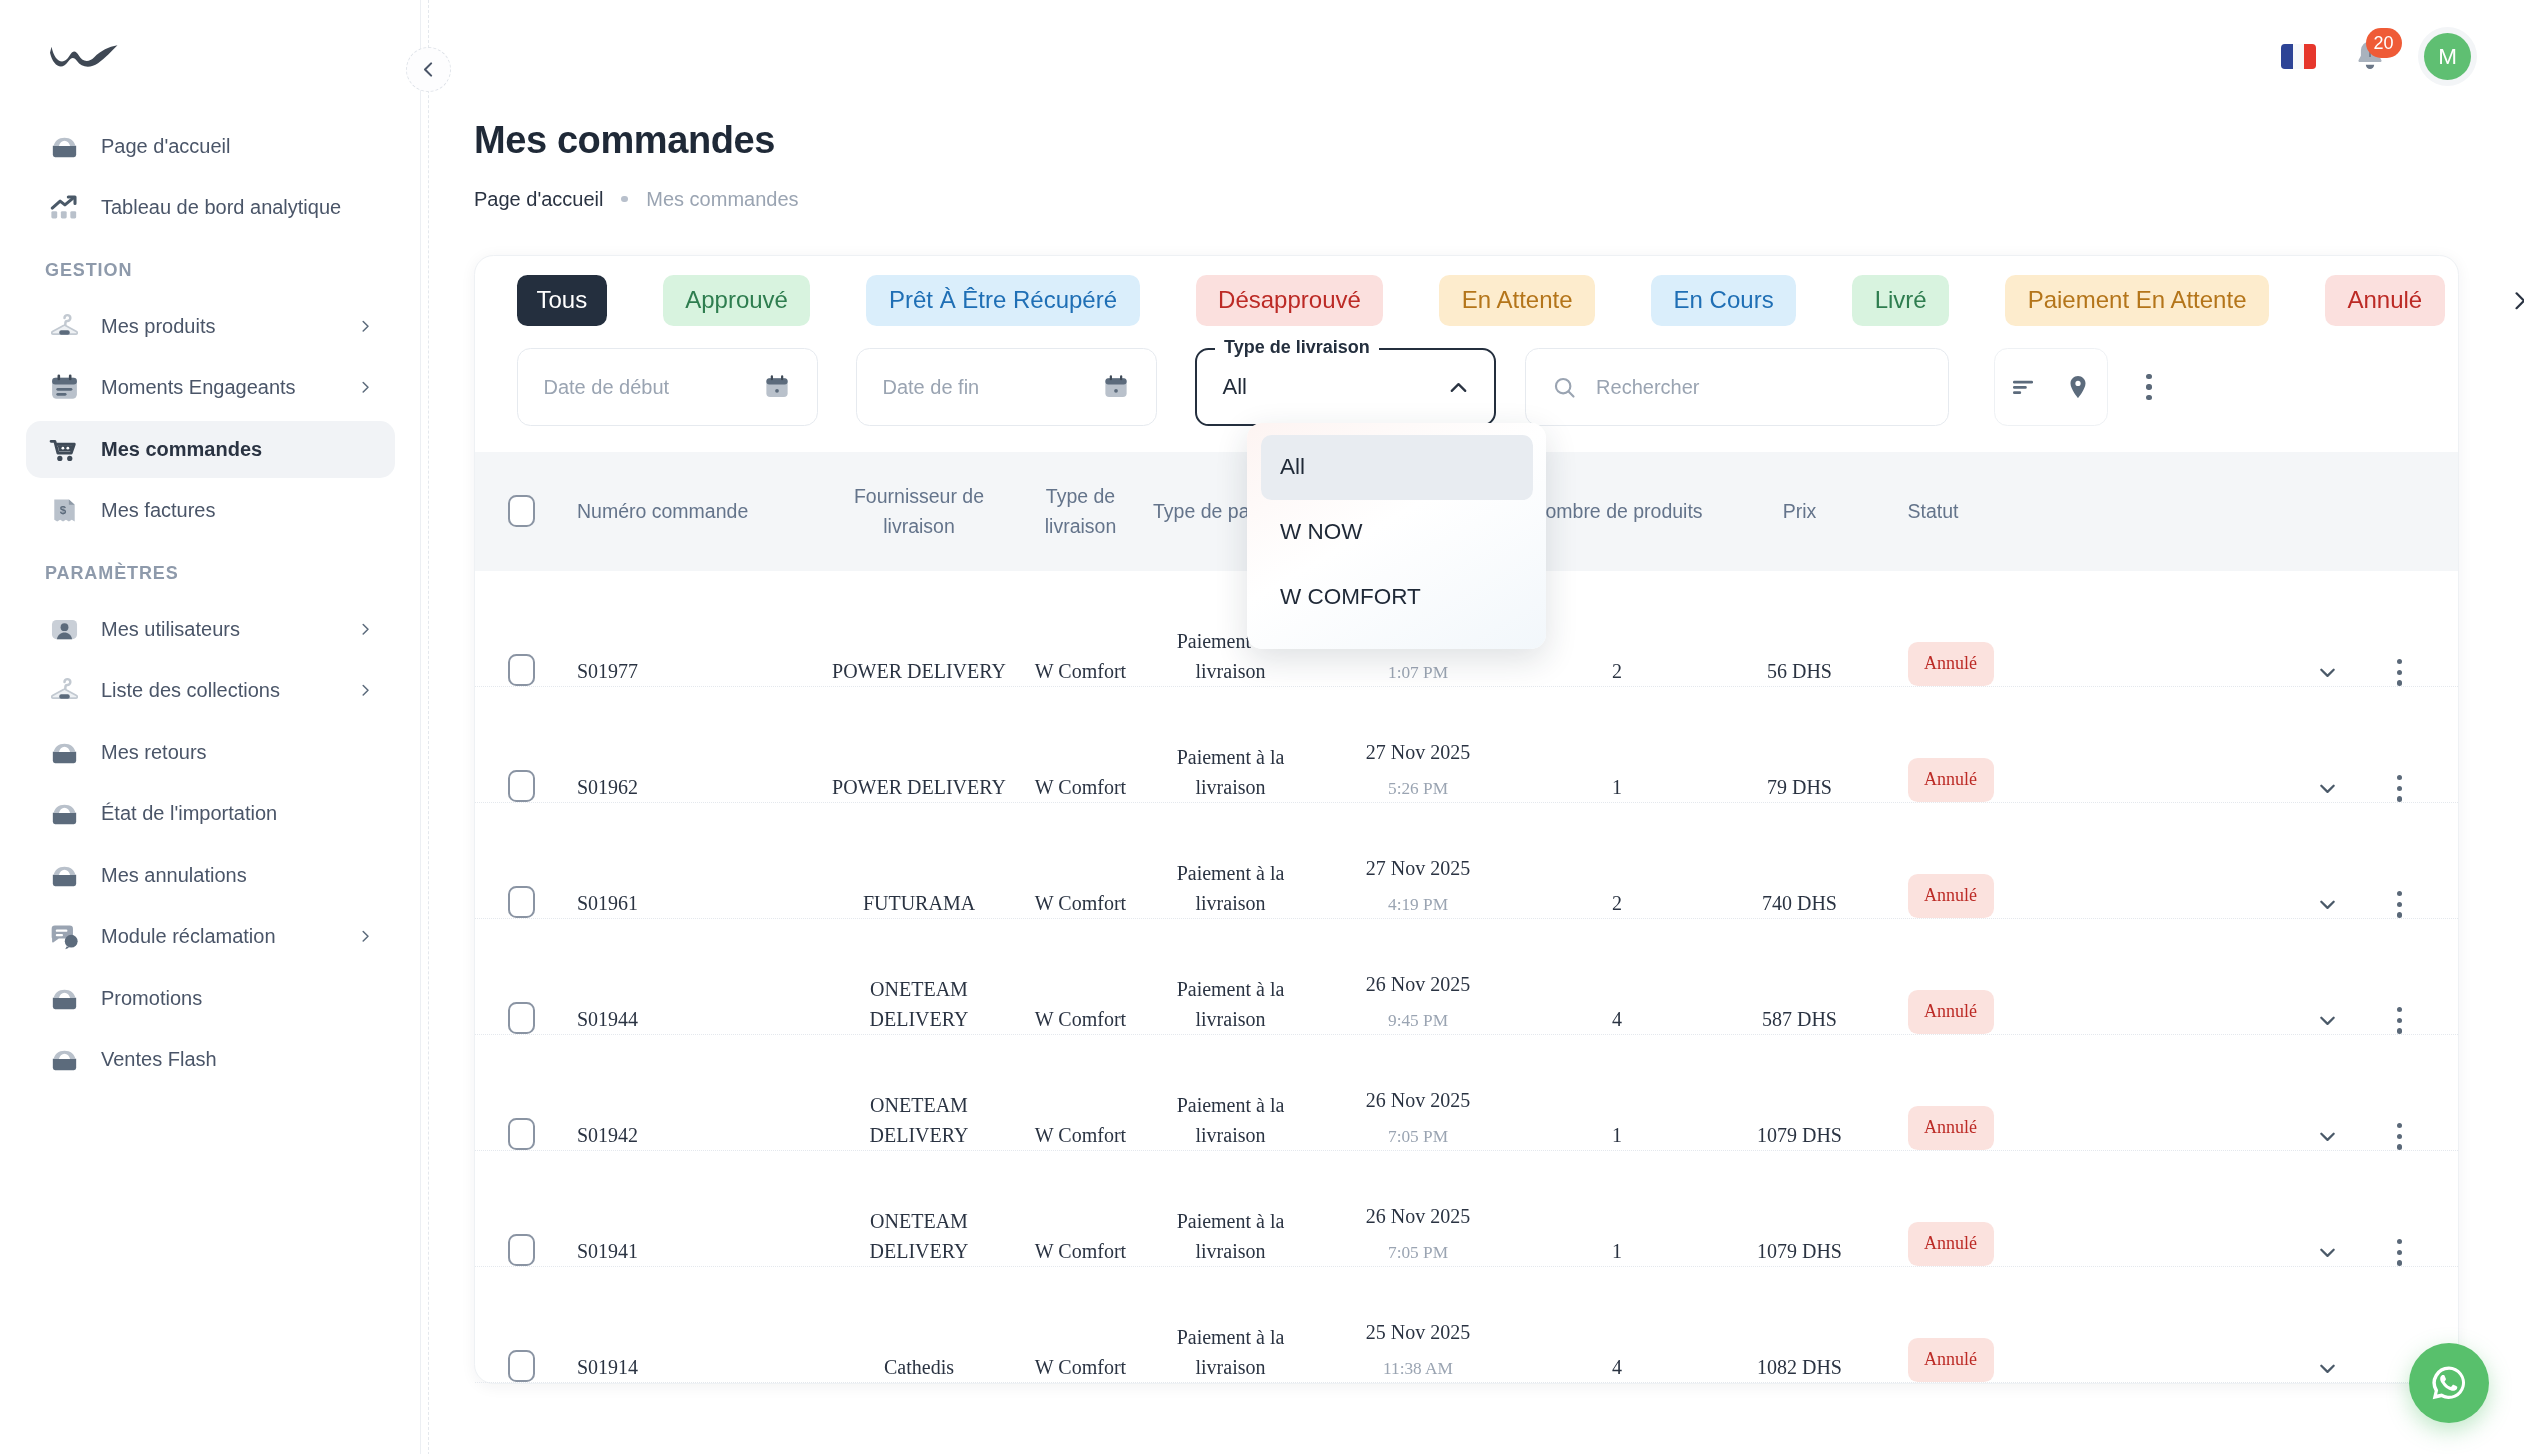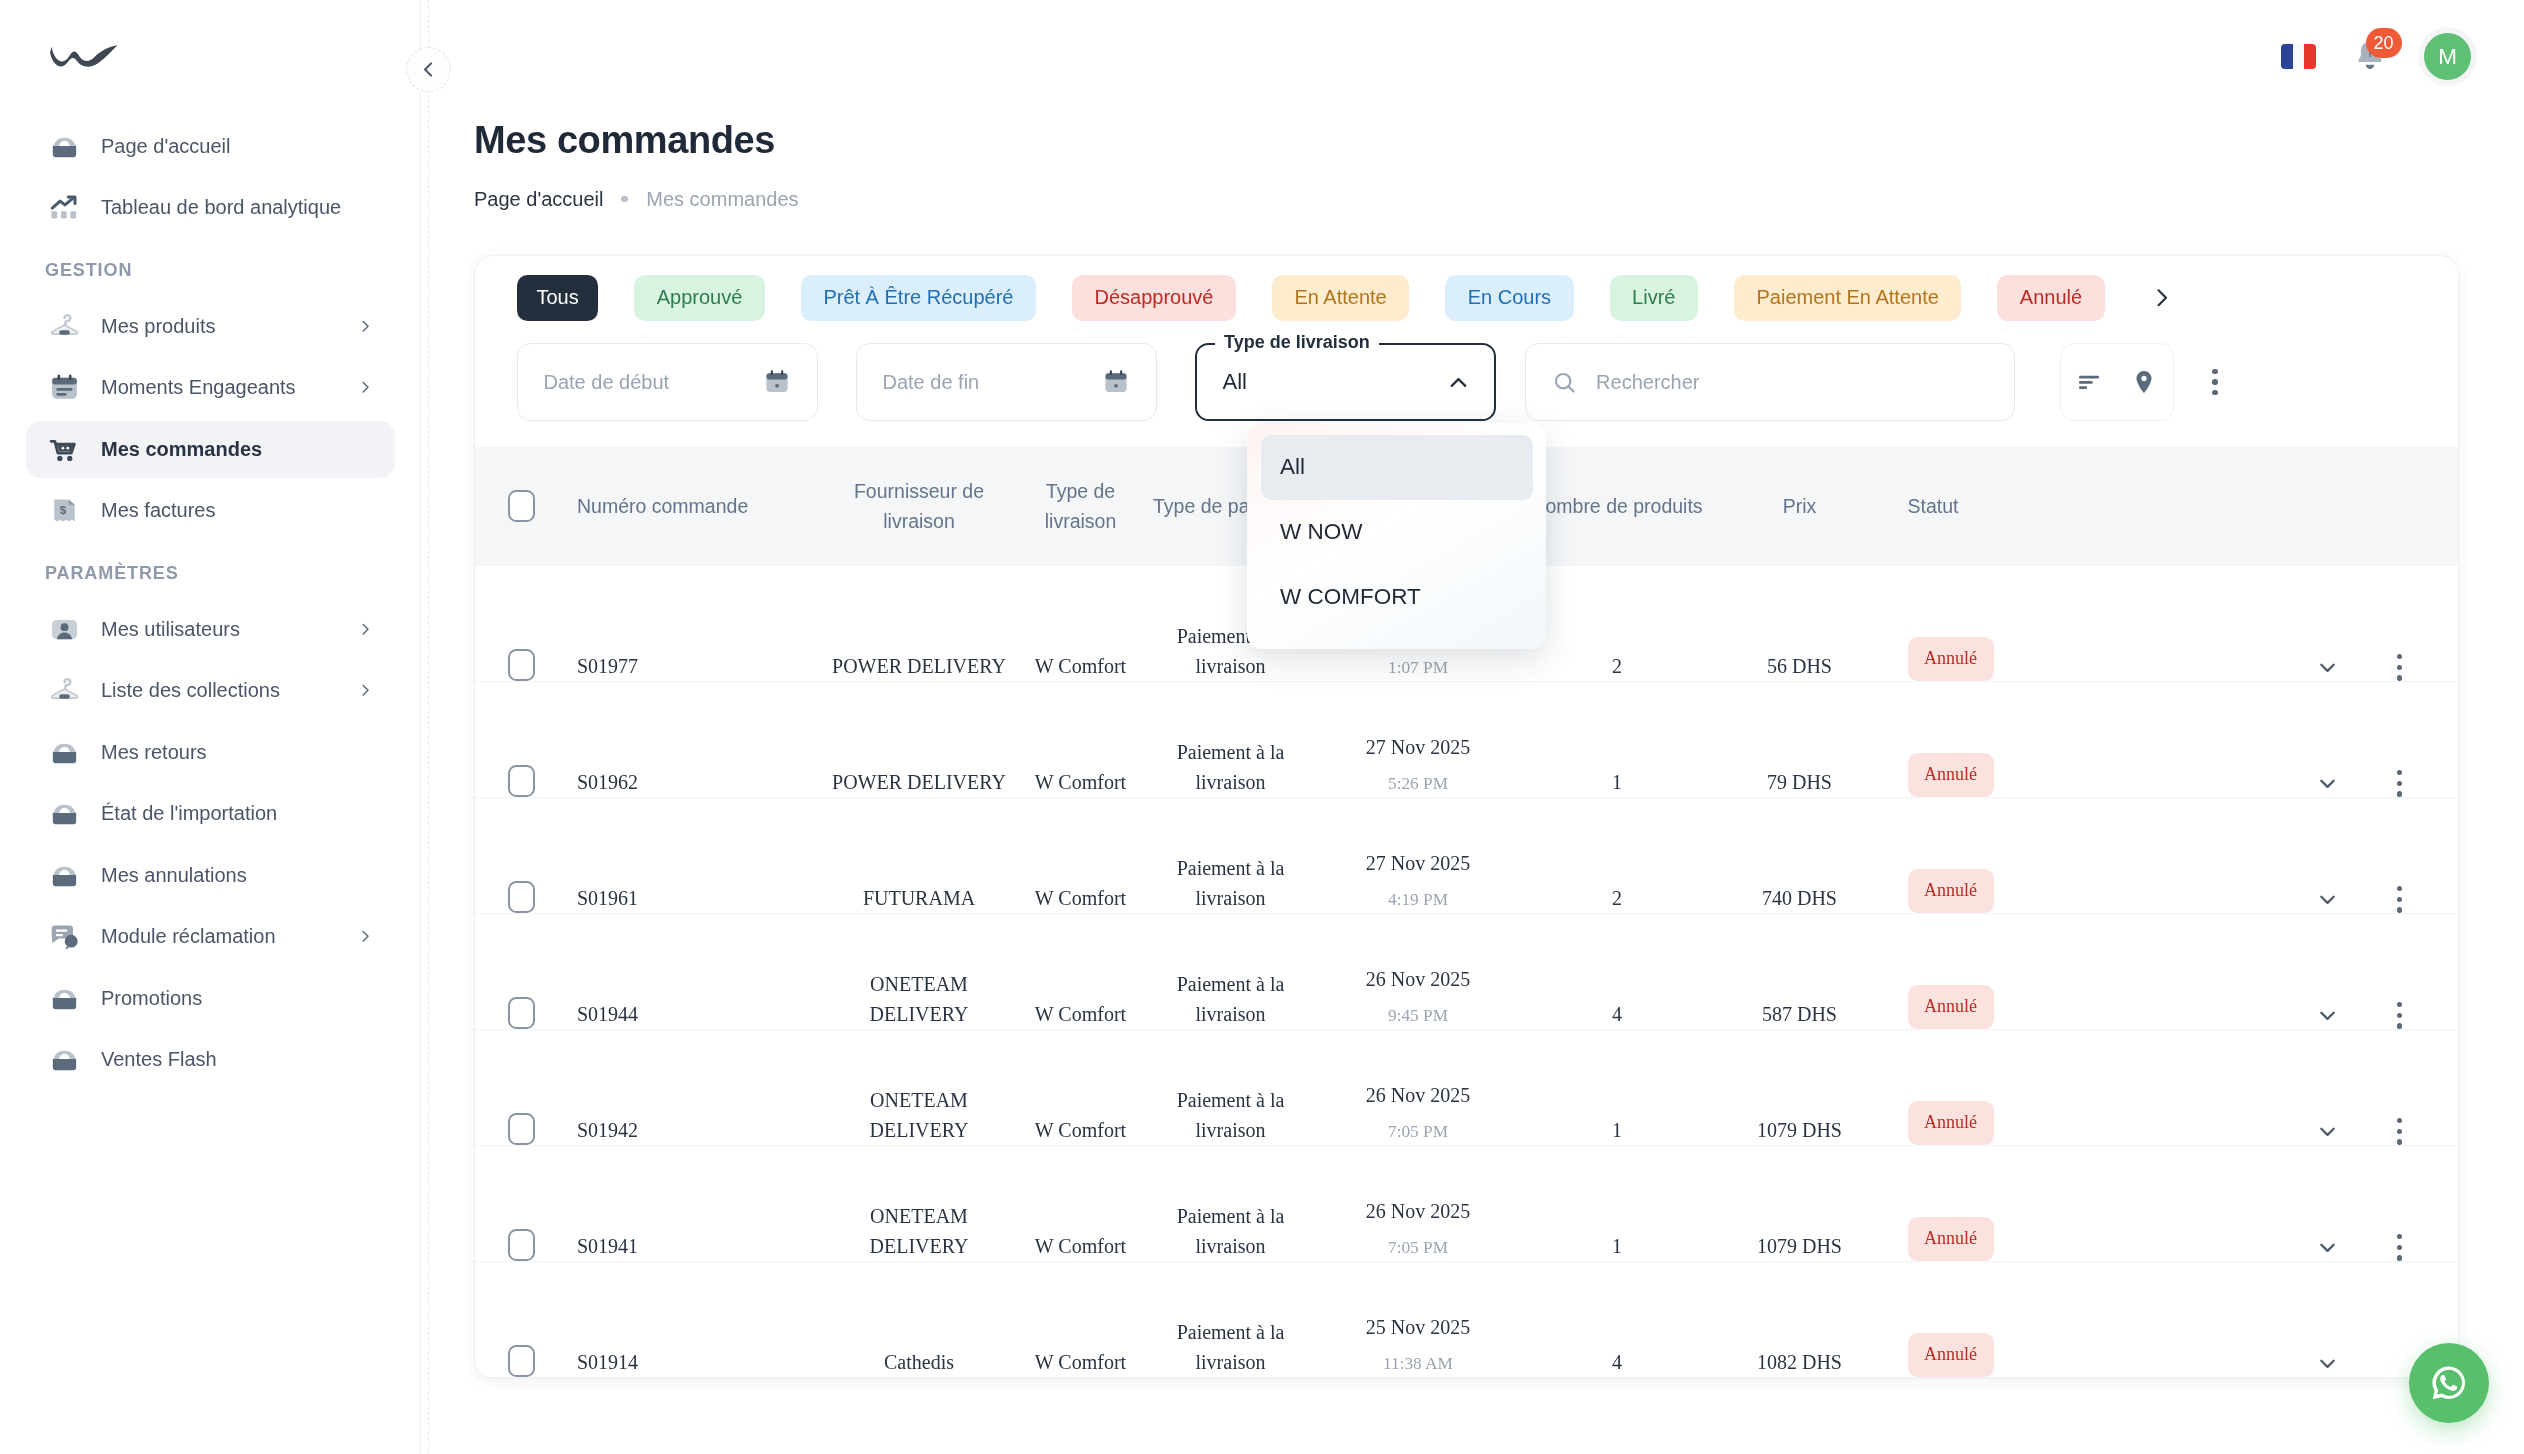--- a/index.html
+++ b/index.html
@@ -80,22 +80,22 @@
   .card {
     margin: 44px 66px 0 53px; background:#fff;
     border-radius: 19.5px; border: 0.8px solid #eef1f4;
     box-shadow: 0 2.3px 15px rgba(30,40,60,.055);
     overflow: visible; position: relative;
   }
 
   
   .chips { display:flex; align-items:center; gap: 0; padding: 19.5px 22.5px 13.5px 42px; }
   .chip {
-    font-size: 20px; padding: 11.3px 22.5px; border-radius: 10.5px; white-space: nowrap;
-    margin-right: 36px; cursor: pointer; font-weight: 400;
+    font-size: 24px; padding: 11.3px 22.5px; border-radius: 10.5px; white-space: nowrap;
+    margin-right: 56px; cursor: pointer; font-weight: 400;
   }
   .chip.dark { background:#242f3e; color:#fff; padding: 11.3px 19.5px; }
   .chip.green { background:#d8f3df; color:#2e7d4f; }
   .chip.blue  { background:#daeefb; color:#1f6fb5; }
   .chip.red   { background:#fbe0de; color:#bc2a25; }
   .chip.amber { background:#fdeccd; color:#b4751a; }
   .chips-next { width: 30px; height: 30px; display:flex;align-items:center;justify-content:center; cursor:pointer; margin-left: 6px;}
 
   
   .filters { display:flex; align-items:center; padding: 9px 33px 25.5px 42px; gap: 0; }
@@ -108,21 +108,21 @@
   .f-select {
     width: 301px; border: 2.3px solid #242f3e; border-radius: 13.5px; height: 78px;
     position: relative; display:flex; align-items:center; justify-content:space-between;
     padding: 0 22.5px 0 25.5px; background:#fff; cursor:pointer; margin-right: 28.6px;
   }
   .f-select .val { font-size: 22px; color: #1f2937; }
   .f-select .float-lbl {
     position: absolute; top: -12.8px; left: 18px; background:#fff; padding: 0 9px;
     font-size: 18px; font-weight: 700; color: #242f3e;
   }
-  .f-search { width: 490px; margin-right: 45px; gap: 18px; }
+  .f-search { width: 424px; margin-right: 45px; gap: 18px; }
   .f-search input {
     border: none; outline: none; font-size: 20px; color: #2a3342; flex:1;
     font-family: "Liberation Sans", sans-serif; background: transparent;
   }
   .f-search input::placeholder { color: #9aa4b2; }
   .icon-btn-group {
     height: 78px; width: 114px; border: 0.8px solid #eef1f4; border-radius: 13.5px;
     display:flex; align-items:center; justify-content:center; gap: 25.5px; background:#fff;
   }
   .ibtn { cursor: pointer; display:flex; align-items:center; justify-content:center; }

